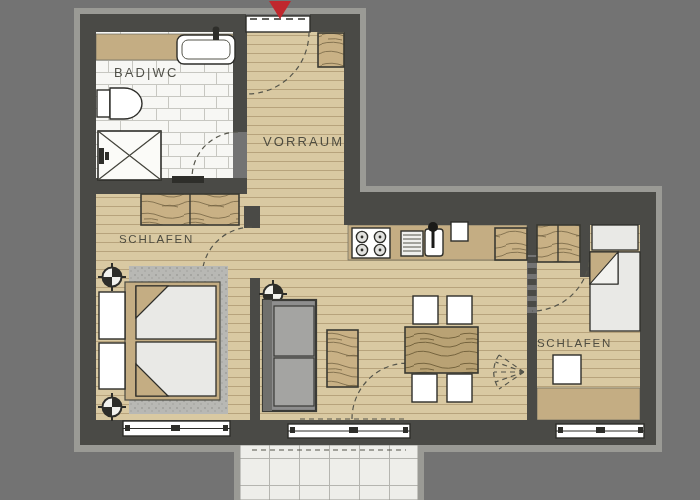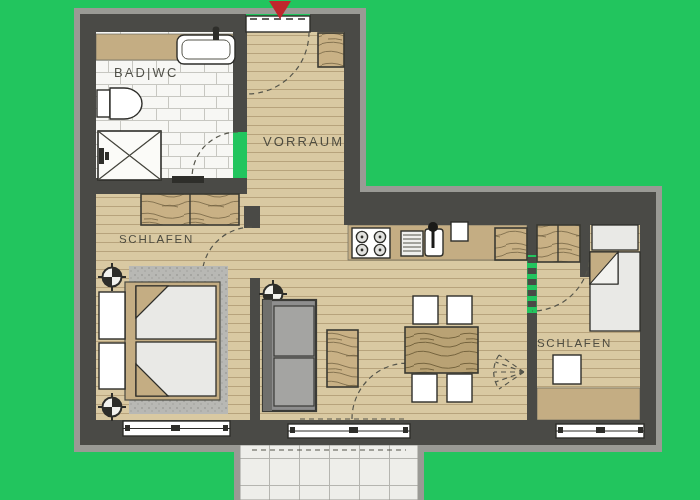--- a/index.html
+++ b/index.html
@@ -1,16 +1,16 @@
 <!DOCTYPE html>
 <html style="--wall: #4a4a46; --walledge: #9a9a95; --wood: #d9c9a2; --woodline: #a28c64; --tan: #c4ad83; --tile: #f7f7f4; --tileline: #c7c7c1; --grain: #c9b185; --grainline: #6e5e3e; --rug: #b8b8b4; --sofa: #8e8e8e; --fixture: #ffffff; --line: #2e2e2a; --balcony: #eeeeea; --red: #c0272d;"><head>
 <meta charset="utf-8">
 <style>
   html,body{margin:0;padding:0;background:#ffffff;}
-  .stage{position:relative;width:700px;height:500px;background:#22c55e;overflow:hidden;
+  .stage{position:relative;width:700px;height:500px;background:#737373;overflow:hidden;
          font-family:"Liberation Sans", sans-serif;}
   svg{position:absolute;left:0;top:0;}
   .w     {fill:var(--wall,#4a4a46);}
   .we    {fill:var(--walledge,#9a9a95);}
   .wdash {stroke:var(--wall,#4a4a46);stroke-width:9;stroke-dasharray:6 5;fill:none;}
   .tan   {fill:var(--tan,#c4ad83);stroke:#6b6b60;stroke-width:.7;}
   .fix   {fill:var(--fixture,#ffffff);stroke:var(--line,#2e2e2a);stroke-width:1.4;}
   .fix2  {fill:#e9e9e6;stroke:var(--line,#2e2e2a);stroke-width:1.3;}
   .arc   {fill:none;stroke:#55554b;stroke-width:1.2;stroke-dasharray:5 4;}
   .grainbox{stroke:#3a3a32;stroke-width:1.6;}

